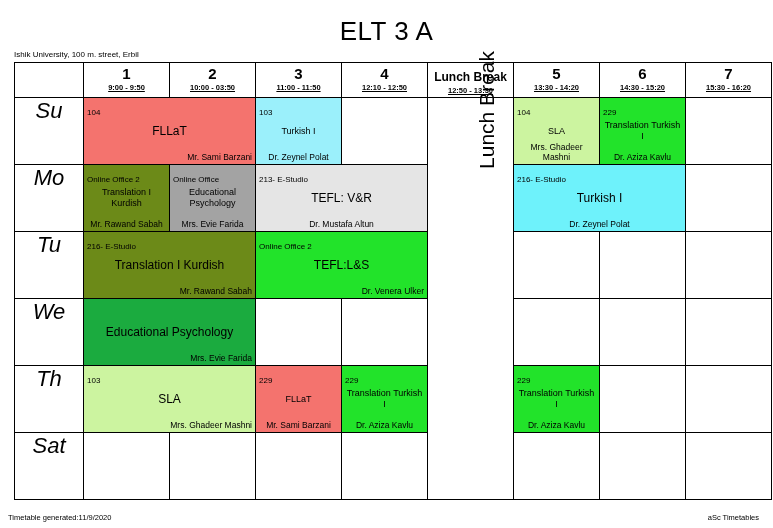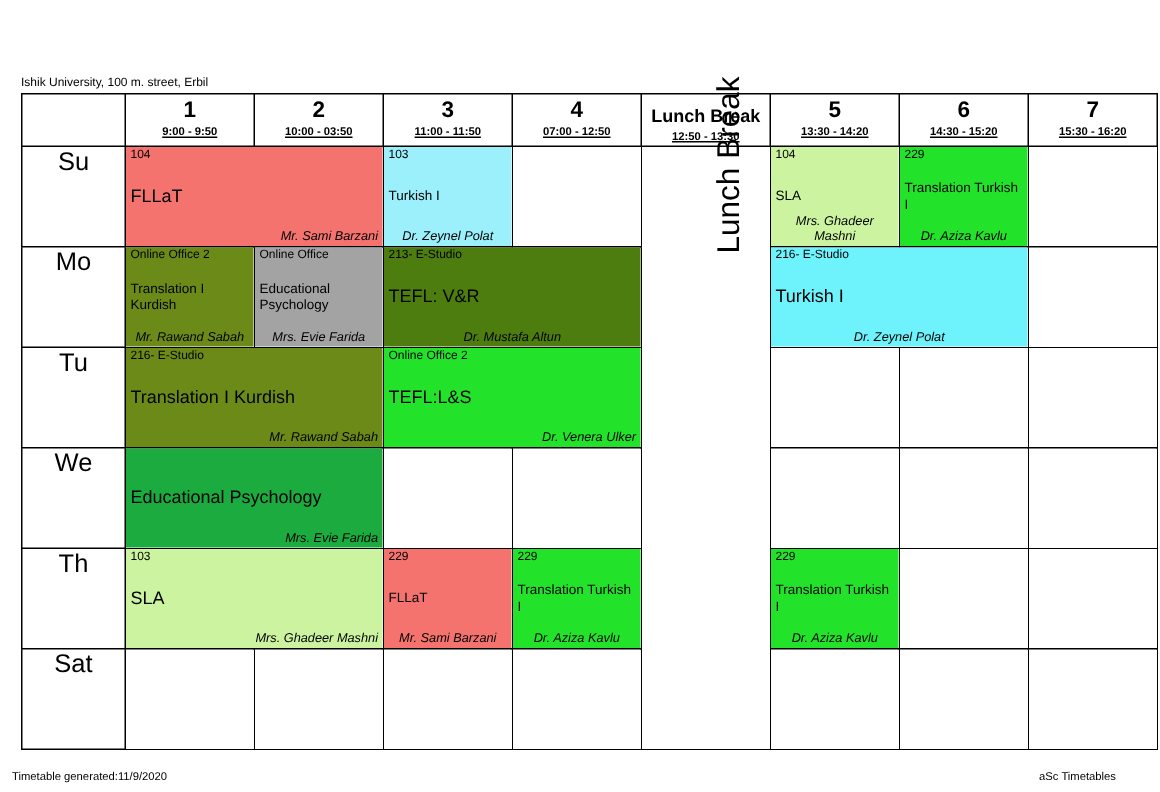--- a/index.html
+++ b/index.html
@@ -37,21 +37,21 @@
   }
   .footer {
     position: absolute;
     left: 8px;
     bottom: 6px;
     font-size: 7.5px;
     color: #000000;
   }
   .footer-right {
     position: absolute;
-    right: 29px;
+    right: 14px;
     bottom: 6px;
     font-size: 7.5px;
     color: #000000;
   }
   table.timetable {
     position: absolute;
     left: 14px;
     top: 62px;
     border-collapse: collapse;
     table-layout: fixed;
@@ -85,65 +85,65 @@
   .hdr .rng {
     font-size: 7.5px;
     color: #000000;
     line-height: 10px;
     text-decoration: underline;
   }
   .daycell {
     width: 68px;
     text-align: center;
     vertical-align: middle;
-    font-size: 17px;
-    background: #ffffff;
-    color: #000000;
+    font-size: 22px;
+    background: #ffffff;
+    color: #000000;
+    font-style: italic;
   }
   .slot {
     position: relative;
     height: 66px;
     background: #ffffff;
   }
   .lesson {
     position: absolute;
     left: 0; right: 0; top: 0; bottom: 0;
     box-sizing: border-box;
-    padding: 0 3px;
+    padding: 10px 3px;
     overflow: hidden;
   }
   .lesson .room {
     font-size: 8px;
     line-height: 9px;
     text-align: left;
     color: #000000;
   }
   .lesson .subject {
     position: absolute;
     left: 3px; right: 3px;
     top: 50%;
     transform: translateY(-50%);
-    text-align: left;
+    text-align: center;
     font-size: 12px;
     line-height: 13px;
     color: #000000;
   }
   .lesson .subject.small {
     font-size: 9px;
     line-height: 11px;
   }
   .lesson .teacher {
     position: absolute;
     right: 3px;
     bottom: 2px;
     font-size: 8.5px;
     line-height: 10px;
     color: #000000;
     text-align: right;
-    font-style: italic;
   }
   .lesson.centerteacher .teacher {
     left: 3px;
     right: 3px;
     text-align: center;
   }
   .lunchcell {
     background: #ffffff;
     text-align: center;
     vertical-align: middle;
@@ -155,20 +155,21 @@
     white-space: nowrap;
     transform: rotate(-90deg);
     display: inline-block;
   }
 </style>
 </head>
 <body>
 
 <div class="page">
 
+  <h1 class="title">ELT 3 A</h1>
   <div class="subheader">Ishik University, 100 m. street, Erbil</div>
 
   <table class="timetable">
     <thead>
       <tr>
         <th class="corner"></th>
 
       <th class="hdr" style="width: 85px;">
             <div class="num">1</div>
             <div class="rng">9:00 - 9:50</div>
@@ -176,21 +177,21 @@
           <th class="hdr" style="width: 85px;">
             <div class="num">2</div>
             <div class="rng">10:00 - 03:50</div>
           </th>
           <th class="hdr" style="width: 85px;">
             <div class="num">3</div>
             <div class="rng">11:00 - 11:50</div>
           </th>
           <th class="hdr" style="width: 85px;">
             <div class="num">4</div>
-            <div class="rng">07:00 - 12:50</div>
+            <div class="rng">12:10 - 12:50</div>
           </th>
           <th class="hdr" style="width: 85px;">
             <div class="num lunch">Lunch Break</div>
             <div class="rng">12:50 - 13:30</div>
           </th>
           <th class="hdr" style="width: 85px;">
             <div class="num">5</div>
             <div class="rng">13:30 - 14:20</div>
           </th>
           <th class="hdr" style="width: 85px;">
@@ -249,21 +250,21 @@
             </div>
           </td>
           <td class="slot" colspan="1">
             <div class="lesson centerteacher" style="background: #a3a3a3;">
               <div class="room">Online Office</div>
               <div class="subject small">Educational Psychology</div>
               <div class="teacher">Mrs. Evie Farida</div>
             </div>
           </td>
           <td class="slot" colspan="2">
-            <div class="lesson centerteacher" style="background: #4d7c0f;">
+            <div class="lesson centerteacher" style="background: #e5e5e5;">
               <div class="room">213- E-Studio</div>
               <div class="subject">TEFL: V&amp;R</div>
               <div class="teacher">Dr. Mustafa Altun</div>
             </div>
           </td>
           <td class="slot" colspan="2">
             <div class="lesson centerteacher" style="background: rgb(110, 242, 251);">
               <div class="room">216- E-Studio</div>
               <div class="subject">Turkish I</div>
               <div class="teacher">Dr. Zeynel Polat</div>

